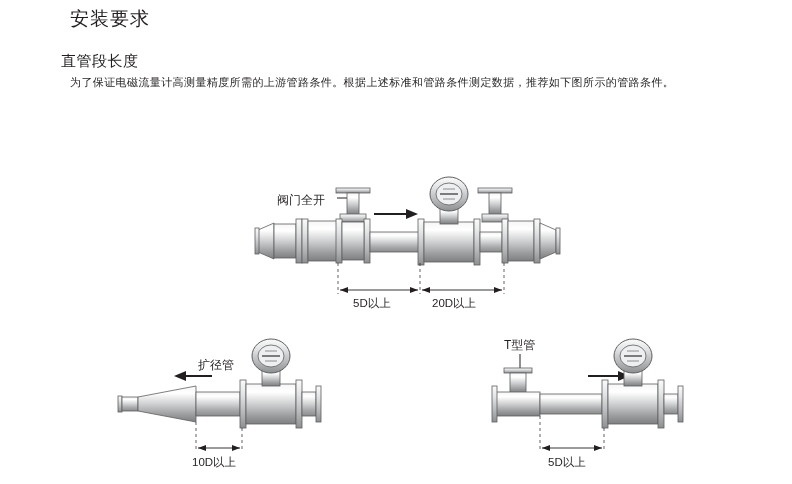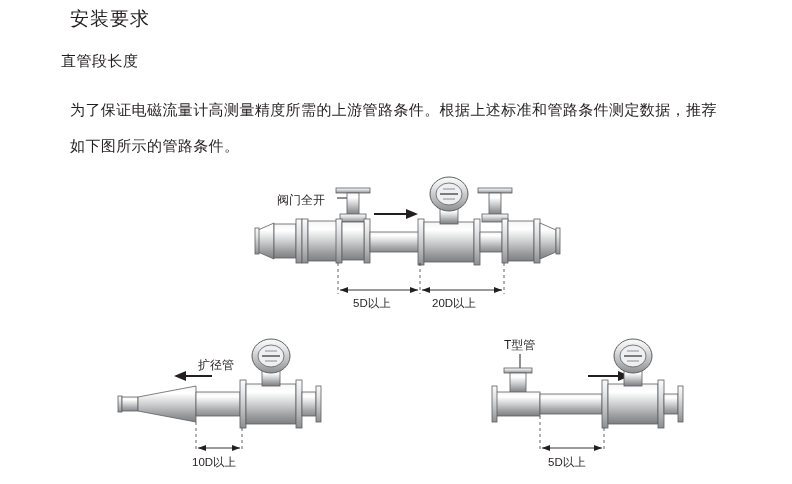--- a/index.html
+++ b/index.html
@@ -32,24 +32,24 @@
     position: absolute;
     left: 55px;
     top: 52px;
     font-size: 15px;
     letter-spacing: 0.5px;
     margin-left: 6px;
   }
   .body-text {
     position: absolute;
     left: 70px;
-    top: 92px;
+    top: 70px;
     width: 660px;
-    font-size: 15px;
-    line-height: 36px;
+    font-size: 11px;
+    line-height: 24px;
     letter-spacing: 0.4px;
   }
   .figures {
     position: absolute;
     left: 0;
     top: 164px;
     width: 792px;
     height: 334px;
   }
   svg { display: block; }

